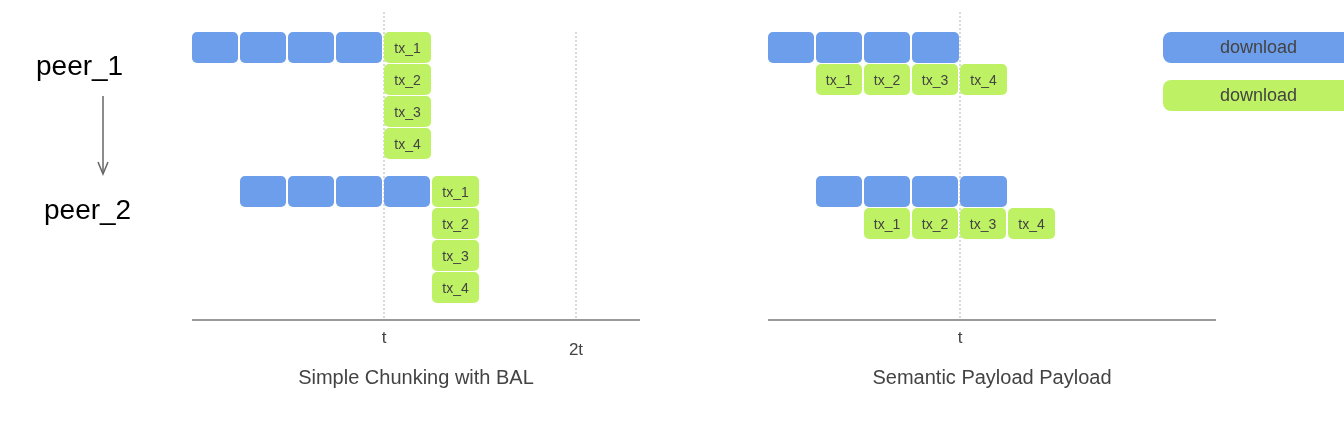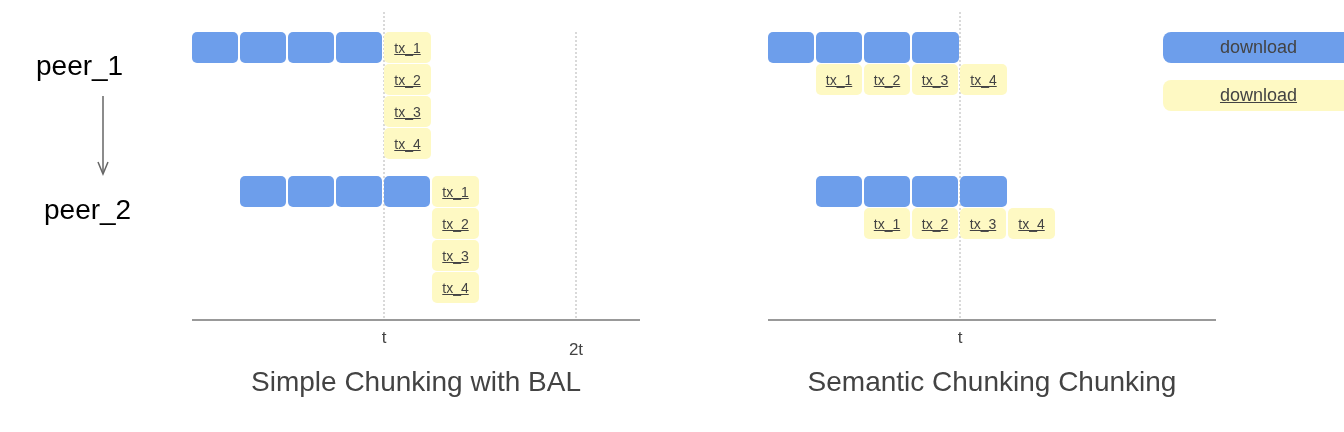--- a/index.html
+++ b/index.html
@@ -2,26 +2,26 @@
 <html><head>
 <meta charset="utf-8">
 <style>
   html, body { margin: 0; padding: 0; background: #ffffff; }
   body { width: 1344px; height: 432px; position: relative; overflow: hidden;
          font-family: "Liberation Sans", sans-serif; color: #434343; }
   .abs { position: absolute; }
   .block { position: absolute; height: 31px; border-radius: 5px; box-sizing: border-box;
            font-size: 14px; color: #434343; display: flex; align-items: center; justify-content: center; }
   .dl { background: #6d9eeb; }
-  .ex { background: #fef9c3; text-decoration: underline; }
+  .ex { background: #bef264; }
   .peer-label { position: absolute; font-size: 28px; color: #000000; }
   .vdots { position: absolute; width: 0; border-left: 2px dotted #d9d9d9; }
   .axis { position: absolute; height: 0; border-top: 2px solid #999999; }
   .tick { position: absolute; font-size: 17px; color: #434343; transform: translateX(-50%); }
-  .panel-title { position: absolute; font-size: 28px; color: #434343; transform: translateX(-50%); white-space: nowrap; }
+  .panel-title { position: absolute; font-size: 20px; color: #434343; transform: translateX(-50%); white-space: nowrap; }
   .legend { position: absolute; height: 31px; width: 191px; border-radius: 8px;
             font-size: 18px; color: #434343; display: flex; align-items: center; justify-content: center; margin-left: 43px; }
 </style>
 </head>
 <body>
 
 <div class="peer-label" style="left:36px; top:50px;">peer_1</div>
 <div class="abs" style="left:96px; top:96px;">
   <svg width="14" height="80" viewBox="0 0 14 80">
     <line x1="7" y1="0" x2="7" y2="76" stroke="#666" stroke-width="1.5"></line>
@@ -78,19 +78,19 @@
   <div class="block dl" style="left:912px; top:176px; width:46px;"></div>
   <div class="block dl" style="left:960px; top:176px; width:47px;"></div>
 
   <div class="block ex" style="left:864px; top:208px; width:46px;">tx_1</div>
   <div class="block ex" style="left:912px; top:208px; width:46px;">tx_2</div>
   <div class="block ex" style="left:960px; top:208px; width:46px;">tx_3</div>
   <div class="block ex" style="left:1008px; top:208px; width:47px;">tx_4</div>
 
   <div class="axis" style="left:768px; top:319px; width:448px;"></div>
   <div class="tick" style="left:960px; top:328px;">t</div>
-  <div class="panel-title" style="left:992px; top:366px;">Semantic Chunking Chunking</div>
+  <div class="panel-title" style="left:992px; top:366px;">Semantic Payload Payload</div>
 </div>
 
 <div>
   <div class="legend dl" style="left:1120px; top:32px;">download</div>
   <div class="legend ex" style="left:1120px; top:80px;">download</div>
 </div>
 
 </body></html>

